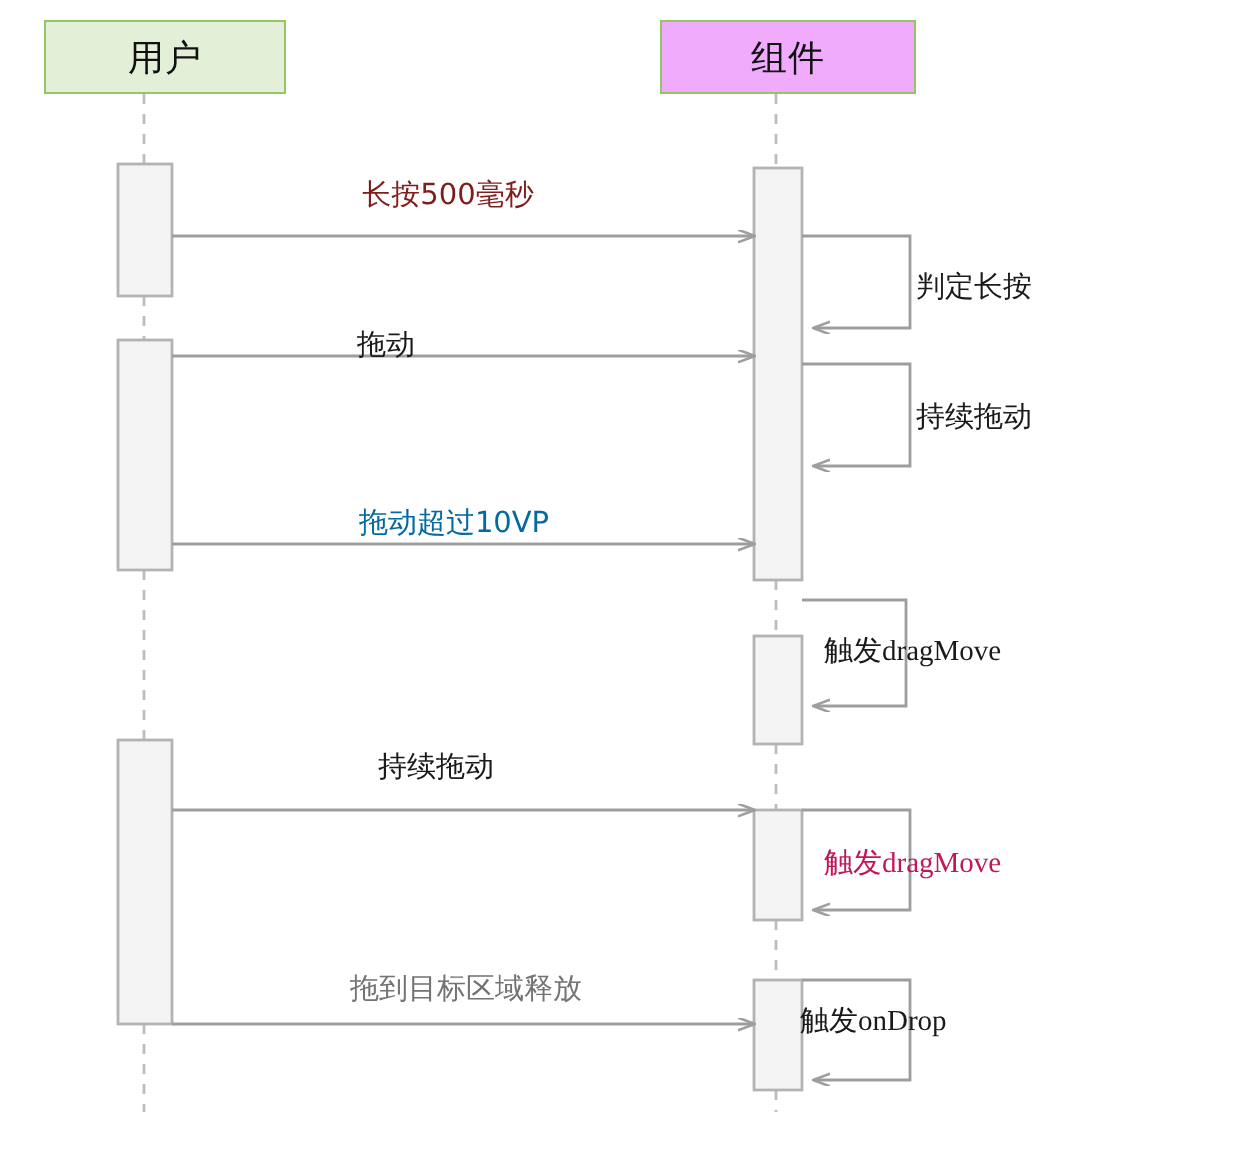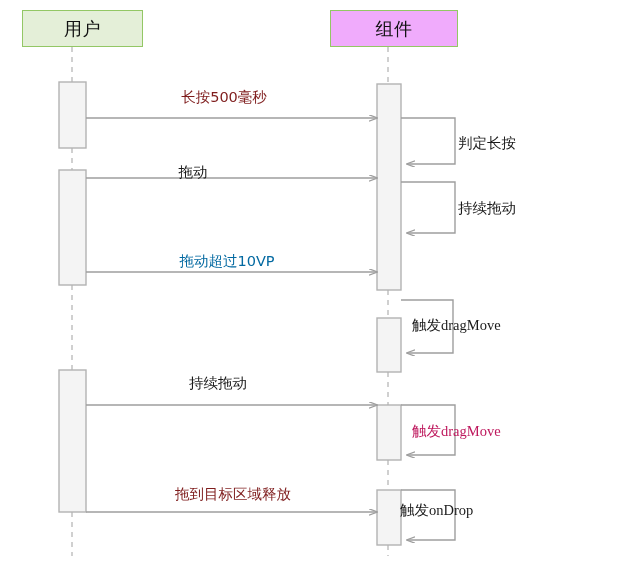--- a/index.html
+++ b/index.html
@@ -110,21 +110,21 @@
       </div>
       <div class="participant-box" style="left: 330px; top: 10px; width: 128px; height: 37px; background: #f0abfc; border-color: rgb(147, 199, 101);">
         <span class="participant-label">组件</span>
       </div>
     </div>
   <div id="label-layer">
       <div class="msg-label centered" style="left: 224px; top: 88px; color: #7f1d1d;">长按500毫秒</div>
       <div class="msg-label centered" style="left: 193px; top: 163px; color: rgb(26, 26, 26); font-family: Liberation Mono, monospace;">拖动</div>
       <div class="msg-label centered" style="left: 227px; top: 252px; color: #0369a1;">拖动超过10VP</div>
       <div class="msg-label centered" style="left: 218px; top: 374px; color: rgb(26, 26, 26);">持续拖动</div>
-      <div class="msg-label centered" style="left: 233px; top: 485px; color: #7f1d1d;">拖到目标区域释放</div>
+      <div class="msg-label centered" style="left: 233px; top: 485px; color: #737373;">拖到目标区域释放</div>
       <div class="self-label" style="left: 458px; top: 134px; color: rgb(26, 26, 26);">判定长按</div>
       <div class="self-label" style="left: 458px; top: 199px; color: rgb(26, 26, 26);">持续拖动</div>
       <div class="self-label" style="left: 412px; top: 316px; color: rgb(26, 26, 26);">触发dragMove</div>
       <div class="self-label" style="left: 412px; top: 422px; color: #be185d;">触发dragMove</div>
       <div class="self-label" style="left: 400px; top: 501px; color: rgb(26, 26, 26);">触发onDrop</div>
     </div>
 
 </div>
 
 </body></html>

